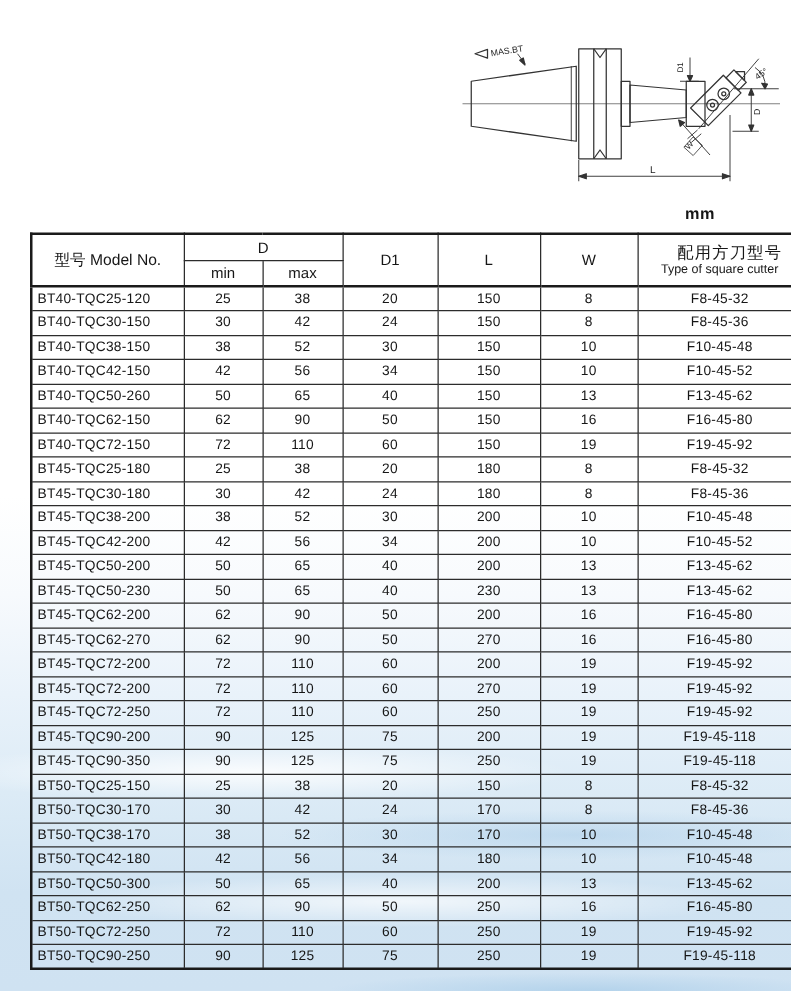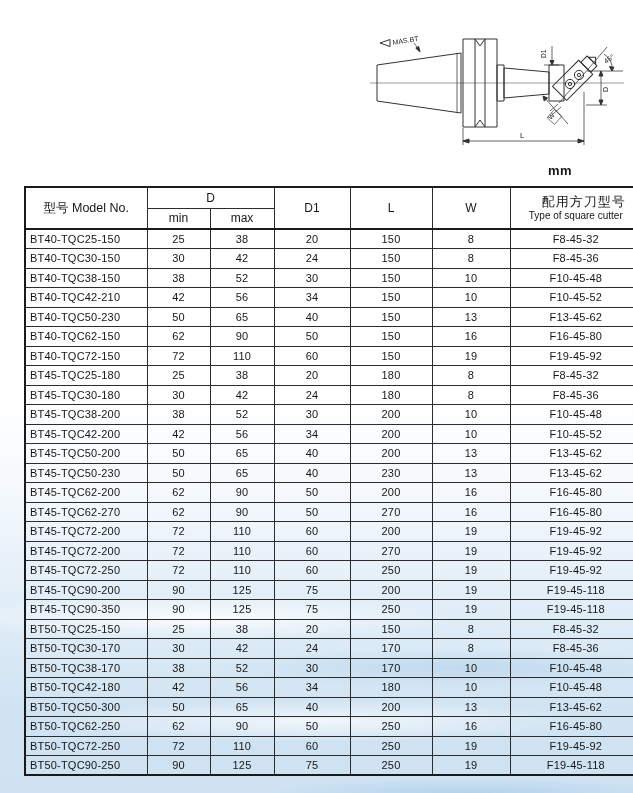--- a/index.html
+++ b/index.html
@@ -147,21 +147,21 @@
         <div class="en">Type of square cutter</div>
       </th>
     </tr>
     <tr>
       <th>min</th>
       <th>max</th>
     </tr>
   </thead>
   <tbody id="spec-body">
       <tr>
-        <td class="model">BT40-TQC25-150</td>
+        <td class="model">BT40-TQC25-120</td>
         <td>25</td>
         <td>38</td>
         <td>20</td>
         <td>150</td>
         <td>8</td>
         <td>F8-45-32</td>
       </tr>
       <tr>
         <td class="model">BT40-TQC30-150</td>
         <td>30</td>
@@ -174,30 +174,30 @@
       <tr>
         <td class="model">BT40-TQC38-150</td>
         <td>38</td>
         <td>52</td>
         <td>30</td>
         <td>150</td>
         <td>10</td>
         <td>F10-45-48</td>
       </tr>
       <tr>
-        <td class="model">BT40-TQC42-210</td>
+        <td class="model">BT40-TQC42-150</td>
         <td>42</td>
         <td>56</td>
         <td>34</td>
         <td>150</td>
         <td>10</td>
         <td>F10-45-52</td>
       </tr>
       <tr>
-        <td class="model">BT40-TQC50-230</td>
+        <td class="model">BT40-TQC50-260</td>
         <td>50</td>
         <td>65</td>
         <td>40</td>
         <td>150</td>
         <td>13</td>
         <td>F13-45-62</td>
       </tr>
       <tr>
         <td class="model">BT40-TQC62-150</td>
         <td>62</td>

